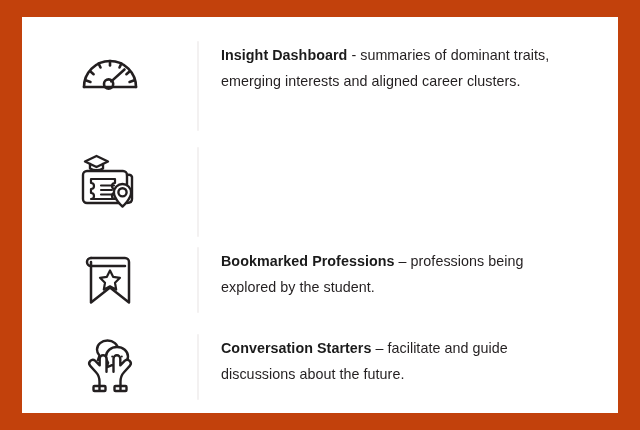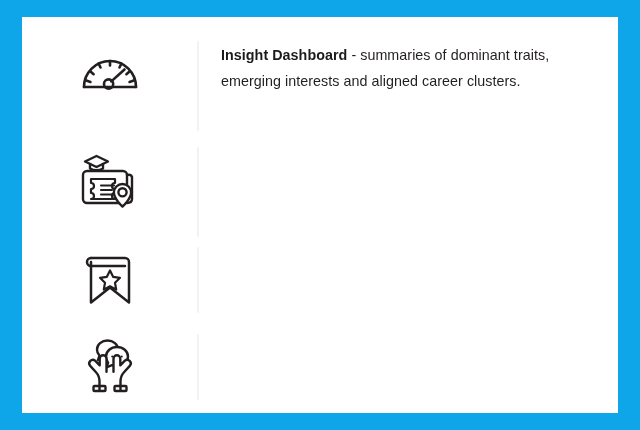--- a/index.html
+++ b/index.html
@@ -13,21 +13,21 @@
     overflow: hidden;
     font-family: "Liberation Sans", sans-serif;
     background: #8fd9e2;
   }
   .frame {
     position: absolute;
     left: 0;
     top: 0;
     width: 640px;
     height: 430px;
-    background: #0ea5e9;
+    background: #c2410c;
     box-sizing: border-box;
   }
   .card {
     position: absolute;
     left: 22px;
     top: 17px;
     width: 596px;
     height: 396px;
     background: #ffffff;
     box-sizing: border-box;
@@ -171,20 +171,23 @@
             <svg viewBox="0 0 64 64" fill="none" stroke="#231f20" stroke-width="2.5" stroke-linecap="round" stroke-linejoin="round">
 
               <path d="M13 11 h34 a4 4 0 0 1 4 4 v40.5 L32 40.5 L13 55.5 V15"></path>
               <path d="M13 11 a4 4 0 0 0 0 8 h34"></path>
 
               <path d="M32 23.5 l3.1 6.3 l6.9 1 l-5 4.9 l1.2 6.9 l-6.2 -3.3 l-6.2 3.3 l1.2 -6.9 l-5 -4.9 l6.9 -1 z" stroke-width="2.2"></path>
             </svg>
           </span>
         </div>
         <div class="divider"></div>
+        <div class="text-cell">
+          <p class="feature-text"><span class="feature-title">Bookmarked Professions</span><span class="feature-body"> – professions being explored by the student.</span></p>
+        </div>
       </div>
 
       <div class="row row-3">
         <div class="icon-cell">
           <span class="icon-box">
             <svg viewBox="0 0 64 64" fill="none" stroke="#231f20" stroke-width="2.4" stroke-linecap="round" stroke-linejoin="round">
 
               <path d="M29.5 6.5 a10.5 9 0 0 1 0 18 a13 13 0 0 1 -4.3 -0.7 l-5.2 2.2 l1.5 -4.3 a9 9 0 0 1 -2.5 -6.2 a10.5 9 0 0 1 10.5 -9 z" fill="#ffffff"></path>
 
               <path d="M39 13 a11 9.5 0 0 1 0 19 a14 14 0 0 1 -5 -0.9 l-5.6 2.4 l1.7 -4.7 a9.5 9.5 0 0 1 -2.1 -6.3 a11 9.5 0 0 1 11 -9.5 z" fill="#ffffff"></path>
@@ -194,17 +197,20 @@
 
               <path d="M21.5 56.5 v-9 q0 -5.5 -3.5 -9.3 l-6 -6.6 a3.6 3.6 0 0 1 5.1 -5 l4.6 4.7 v-6.6 a3.4 3.4 0 0 1 6.8 0 v13" fill="#ffffff"></path>
               <rect x="15.5" y="52" width="12" height="5" rx="1"></rect>
 
               <path d="M42.5 56.5 v-9 q0 -5.5 3.5 -9.3 l6 -6.6 a3.6 3.6 0 0 0 -5.1 -5 l-4.6 4.7 v-6.6 a3.4 3.4 0 0 0 -6.8 0 v13" fill="#ffffff"></path>
               <rect x="36.5" y="52" width="12" height="5" rx="1"></rect>
             </svg>
           </span>
         </div>
         <div class="divider"></div>
+        <div class="text-cell">
+          <p class="feature-text"><span class="feature-title">Conversation Starters</span><span class="feature-body"> – facilitate and guide discussions about the future.</span></p>
+        </div>
       </div>
 
     </div>
   </div>
 </div>
 
 </body></html>

